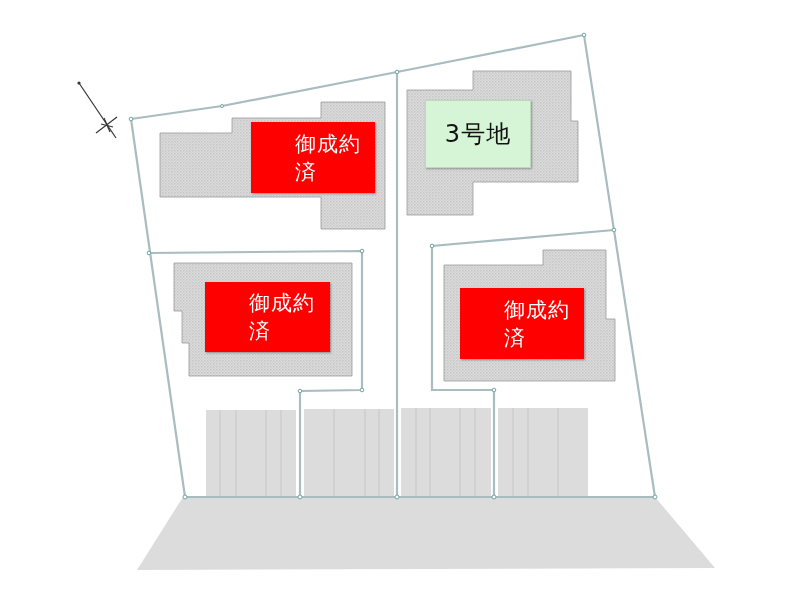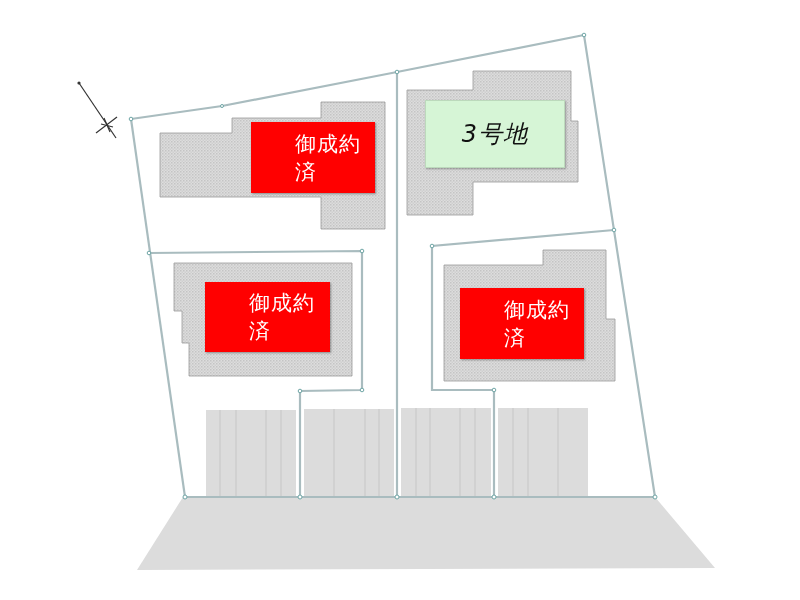--- a/index.html
+++ b/index.html
@@ -95,15 +95,15 @@
     <line x1="104" y1="118" x2="110" y2="132"></line>
     <line x1="101" y1="124" x2="113" y2="127"></line>
     <circle cx="79" cy="83" r="1" fill="#333333"></circle>
   </g>
 </svg>
 
 <div class="label sold" style="left:251px; top:122px; width:124px; height:71px;">御成約済</div>
 
 <div class="label sold" style="left:205px; top:282px; width:125px; height:70px;">御成約済</div>
 
-<div class="label avail" style="left:425px; top:100px; width:140px; height:68px;font-style:italic;">3号地</div>
+<div class="label avail" style="left:425px; top:100px; width:106px; height:68px;">3号地</div>
 
 <div class="label sold" style="left:460px; top:288px; width:124px; height:71px;">御成約済</div>
 
 </body></html>

